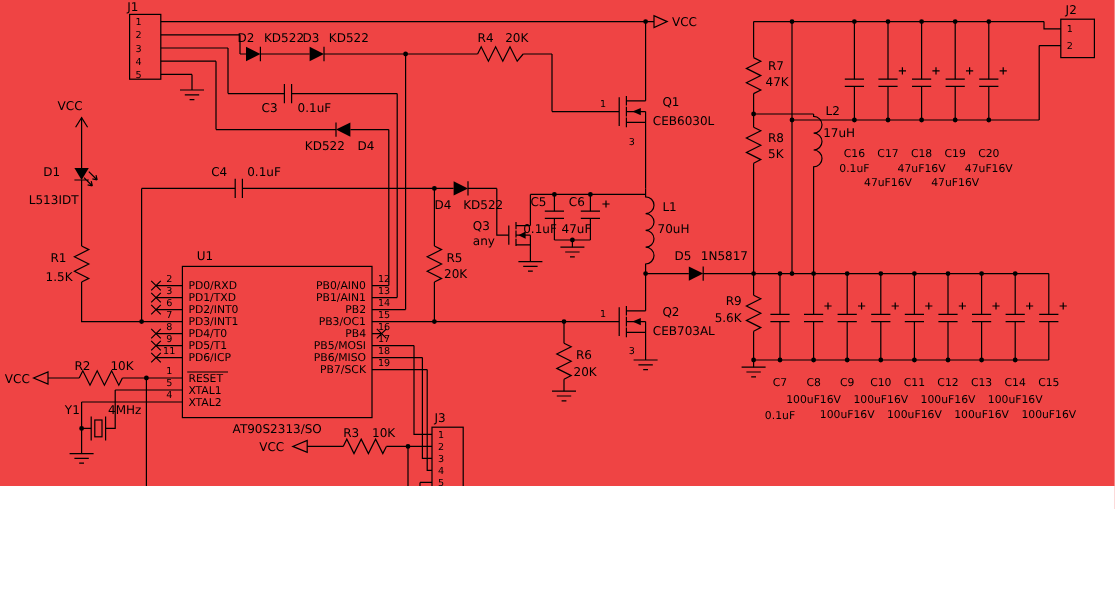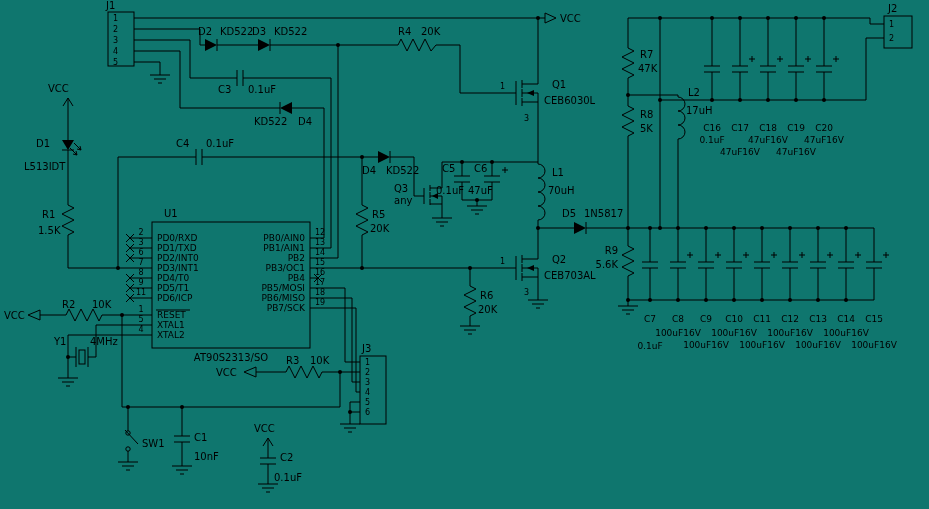--- a/index.html
+++ b/index.html
@@ -1,16 +1,16 @@
 <!DOCTYPE html>
 <html><head>
 <meta charset="utf-8">
 <style>
   html,body{margin:0;padding:0;background:#fff}
-  .stage{width:929px;height:509px;position:relative;background:#0f766e}
+  .stage{width:929px;height:405px;position:relative;background:#ef4444}
   svg{font-family:"DejaVu Sans",sans-serif;fill:#000}
   .w{stroke:#000;stroke-width:1;fill:none}
   .f{fill:#000;stroke:none}
   .t{font-size:10px}
   .tp{font-size:9px}
   .ts{font-size:8px}
   .tc{font-size:9px}
   .mid{text-anchor:middle}
   .end{text-anchor:end}
 </style>

